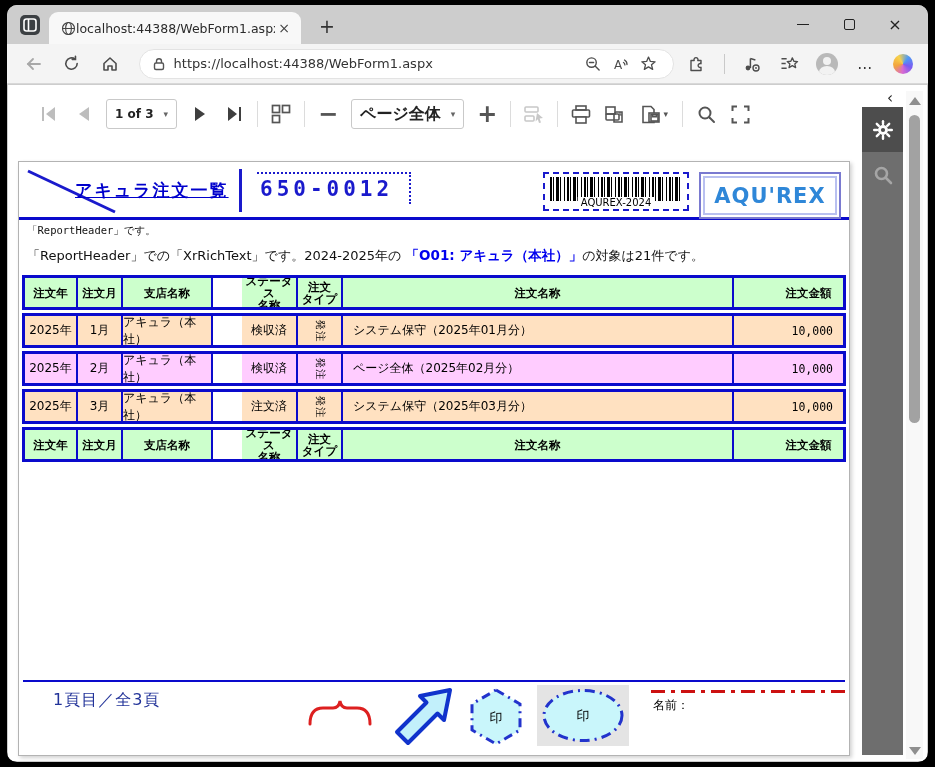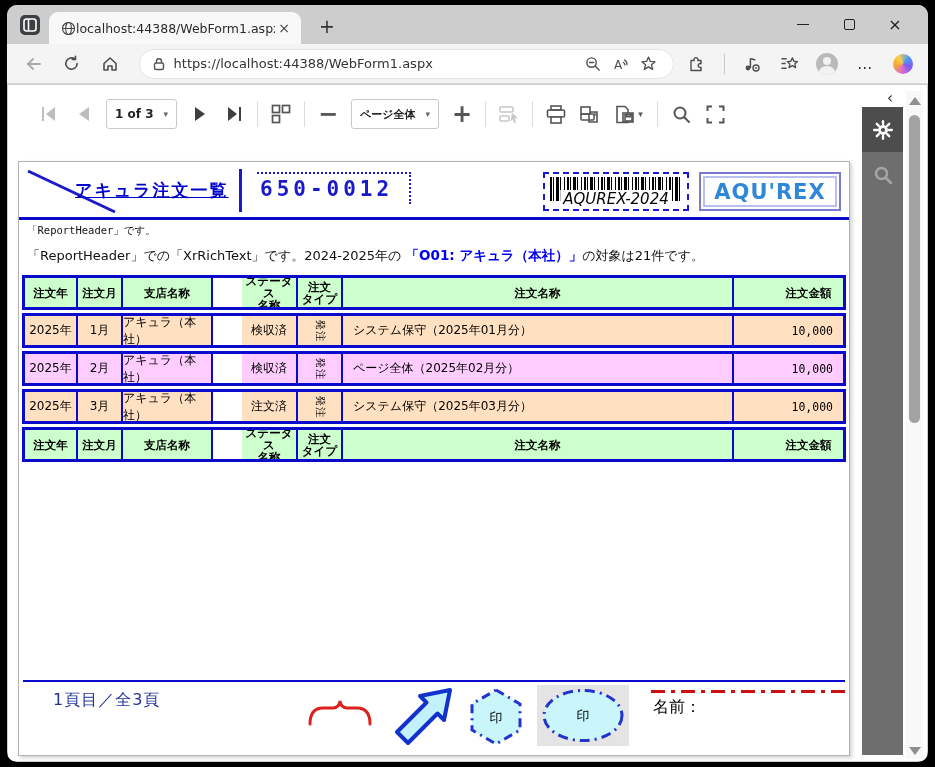--- a/index.html
+++ b/index.html
@@ -73,22 +73,22 @@
   .vdiv { position:absolute; left:216px; top:1px; width:3px; height:43px; background:#1a1acc; }
   .postal { position:absolute; left:234px; top:4px; border-top:2px dotted #1a1acc; border-right:2px dotted #1a1acc;
             padding:3px 16px 3px 3px; }
   .postal span { font-family:"DejaVu Sans Mono","Liberation Mono",monospace; font-weight:bold;
                  font-size:21px; color:#1a1acc; letter-spacing:4px; }
   .barcode { position:absolute; left:520px; top:4px; width:146px; height:39px; border:2px dashed #1a1acc;
              background:#fff; padding:3px 5px 0 5px; }
   .bars { height:24px; background:repeating-linear-gradient(90deg,#000 0 2px,#fff 2px 3px,#000 3px 4px,#fff 4px 6px,
            #000 6px 9px,#fff 9px 10px,#000 10px 11px,#fff 11px 14px,#000 14px 15px,#fff 15px 17px); }
   .barcode-label { position:absolute; left:50%; transform:translateX(-50%); bottom:1px; background:#fff;
-                   font-size:15px; font-style:italic; color:#000; padding:0 3px; white-space:nowrap; }
-  .logo { position:absolute; left:676px; top:4px; width:142px; height:39px; border:2px solid #7a7ad0;
+                   font-size:10px; color:#000; padding:0 3px; white-space:nowrap; }
+  .logo { position:absolute; left:676px; top:4px; width:142px; height:47px; border:2px solid #7a7ad0;
           box-shadow:inset 0 0 0 2px #fff, inset 0 0 0 4px #b9c0f0; display:flex; align-items:center; justify-content:center; }
   .logo span { color:#2f87d8; font-weight:800; font-size:21px; letter-spacing:1px; }
   .rrule { border-top:3px solid #0a0acc; margin-top:3px; }
   .rnote { margin:4px 0 8px 8px; font-size:10.5px; color:#111; font-family:"DejaVu Sans Mono","Liberation Mono",monospace; }
   .rpara { margin:8px 0 0 8px; font-size:13px; color:#111; line-height:19px; }
   .rpara .em { color:#0000ee; font-weight:bold; font-size:13.5px; }
 
   .rtable { margin:10px 3px 0 3px; }
   .band { display:flex; border:3px solid #0a0acc; height:35px; margin-bottom:3px; }
   .cell { display:flex; align-items:center; justify-content:center; font-size:12px; color:#000;
@@ -112,21 +112,21 @@
   .hexstamp { position:absolute; left:448px; top:5px; }
   .graybox { position:absolute; left:518px; top:3px; width:92px; height:61px; background:#e4e4e4;
              display:flex; align-items:center; justify-content:center; }
   .stamp-txt { font-size:13px; fill:#000; }
   .signblock { position:absolute; left:632px; top:6px; width:198px; }
   .ckrow { position:relative; height:26px; }
   .ckbox { position:absolute; left:2px; top:6px; width:13px; height:13px; border:1.5px solid #9a9a9a; background:#fff; cursor:pointer; }
   .cktext { position:absolute; left:38px; top:5px; font-size:12.5px; font-weight:bold; font-style:italic; color:#cc1111; }
   .reddash { height:3px; margin-top:2px;
              background:repeating-linear-gradient(90deg,#cc1111 0 14px,transparent 14px 20px,#cc1111 20px 24px,transparent 24px 30px); }
-  .namelbl { font-size:16px; color:#000; margin:4px 7px 0 2px; }
+  .namelbl { font-size:12px; color:#000; margin:4px 7px 0 2px; }
 
   svg { display:block; }
 </style>
 </head>
 <body>
 
 <div class="window">
 
   <div class="tabbar">
     <div class="tab-actions">
@@ -276,21 +276,21 @@
           <rect x="1.5" y="1.5" width="7" height="7"></rect>
             <rect x="11.5" y="1.5" width="7" height="7"></rect>
             <rect x="1.5" y="11.5" width="7" height="7"></rect>
         </svg>
       </div>
       <div class="vsep"></div>
       <div class="vbtn">
           <span class="glyph-minus">−</span>
         </div>
       <div class="vselect">
-        <span class="lbl" style="font-size:11px">ページ全体</span>
+        <span class="lbl" style="font-size:16px">ページ全体</span>
         <span class="caret">▾</span>
       </div>
       <div class="vbtn">
           <span class="glyph-plus">+</span>
         </div>
       <div class="vsep"></div>
       <div class="vbtn">
         <svg width="21" height="18" viewBox="0 0 21 18" stroke="#c8c8c8" stroke-width="1.6" fill="none">
           <rect x="1" y="2" width="13" height="5" rx="1"></rect>
             <rect x="1" y="11" width="9" height="5" rx="1"></rect>

